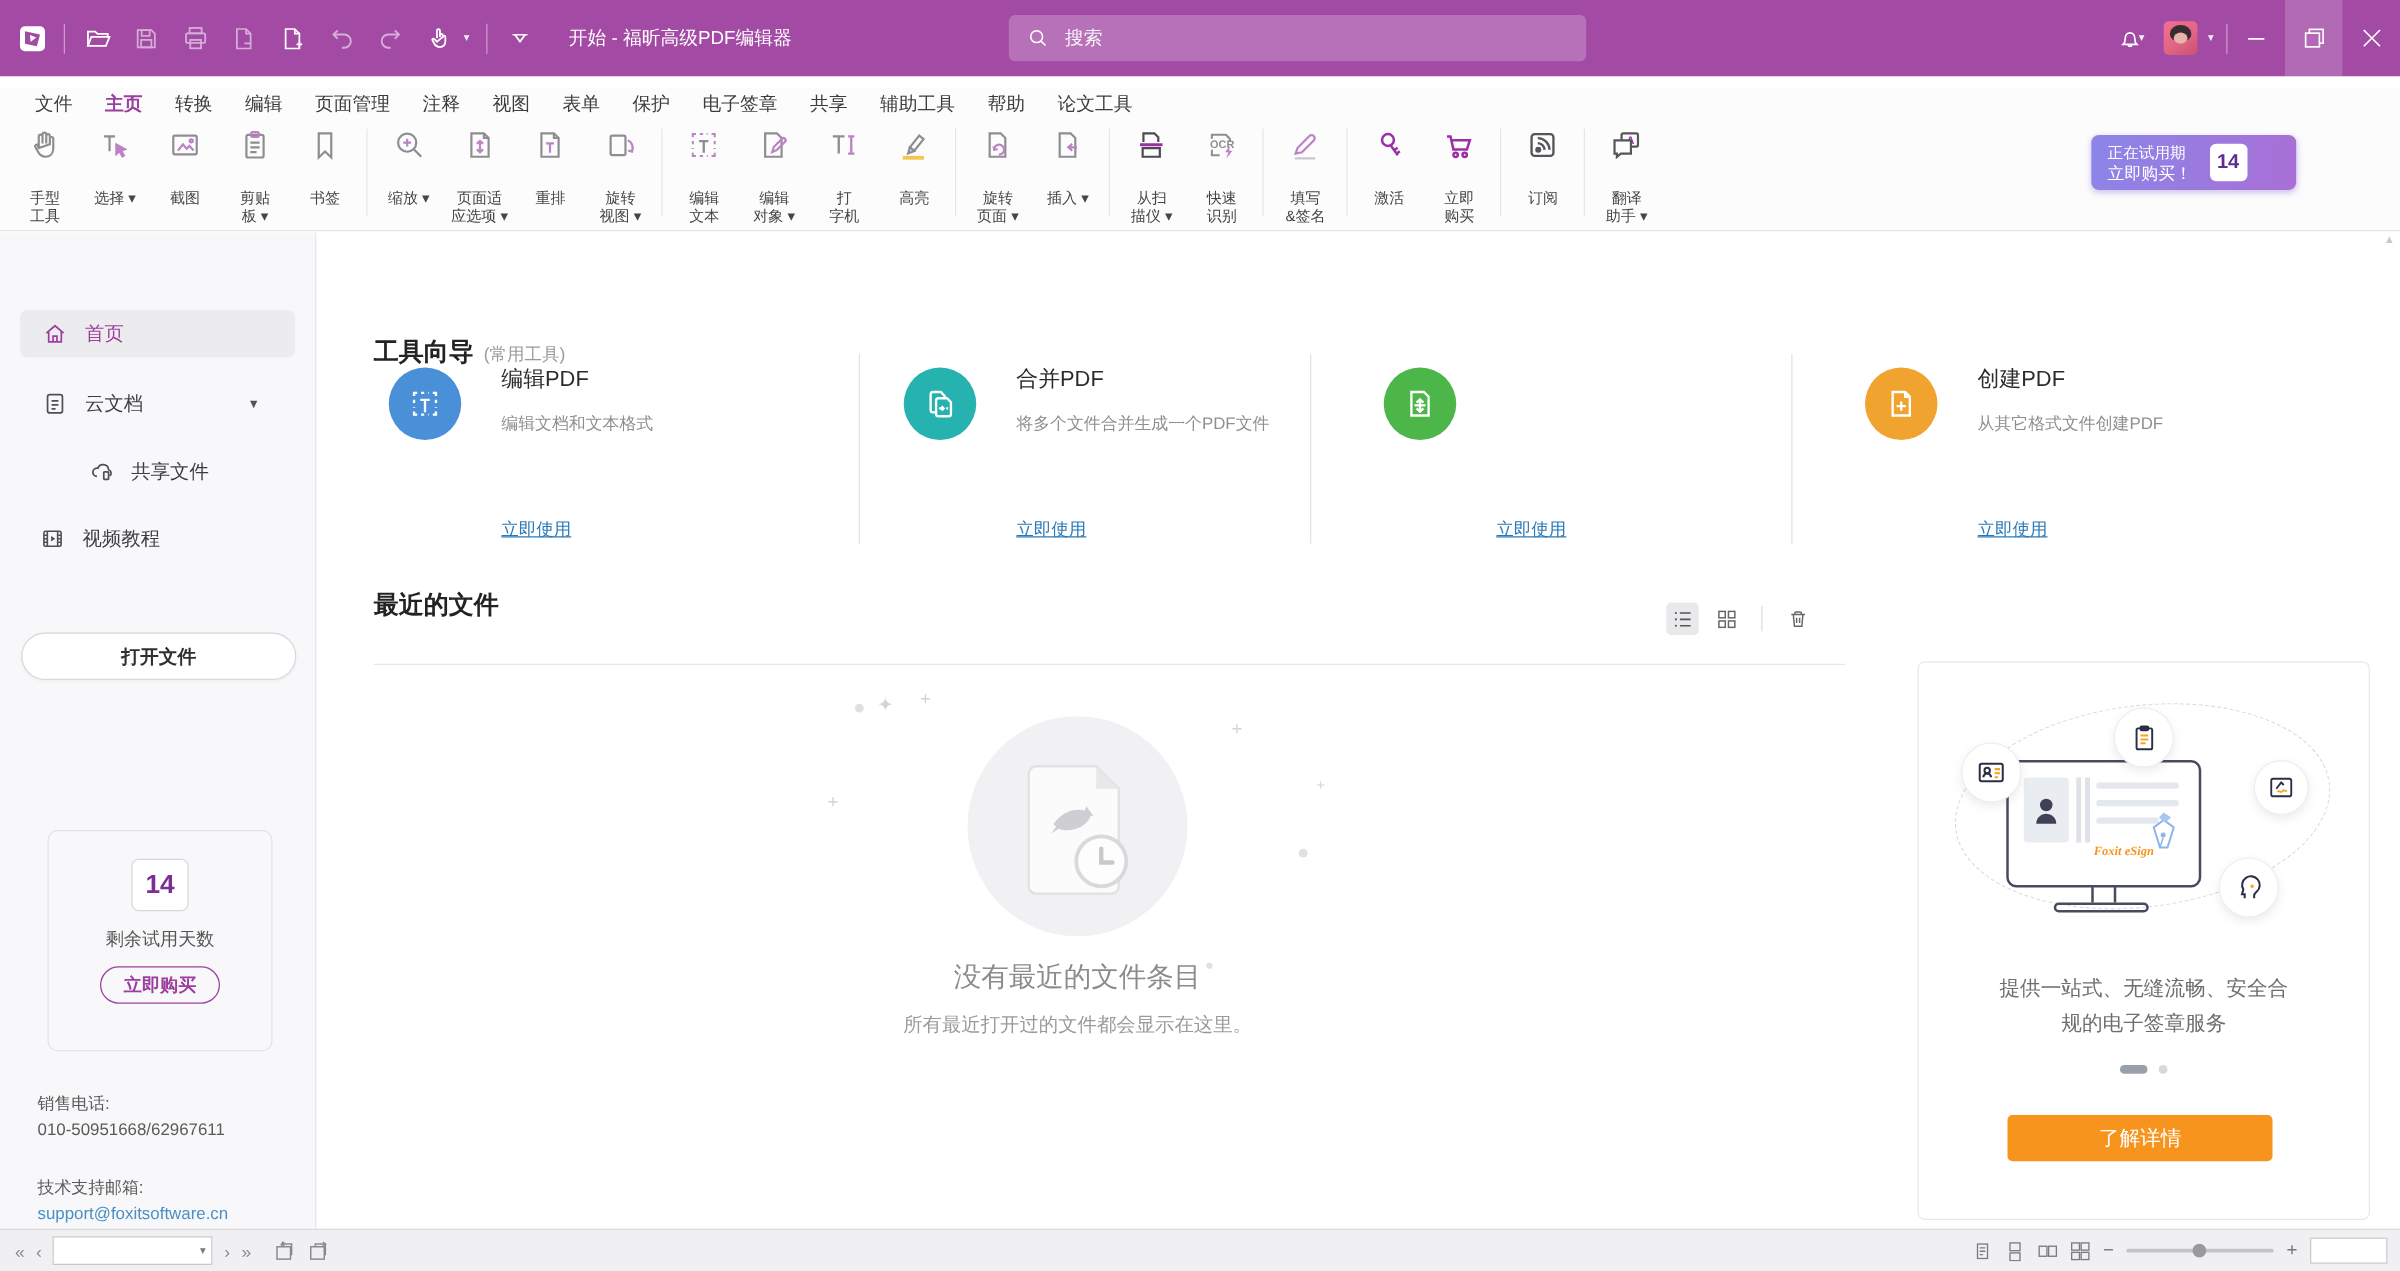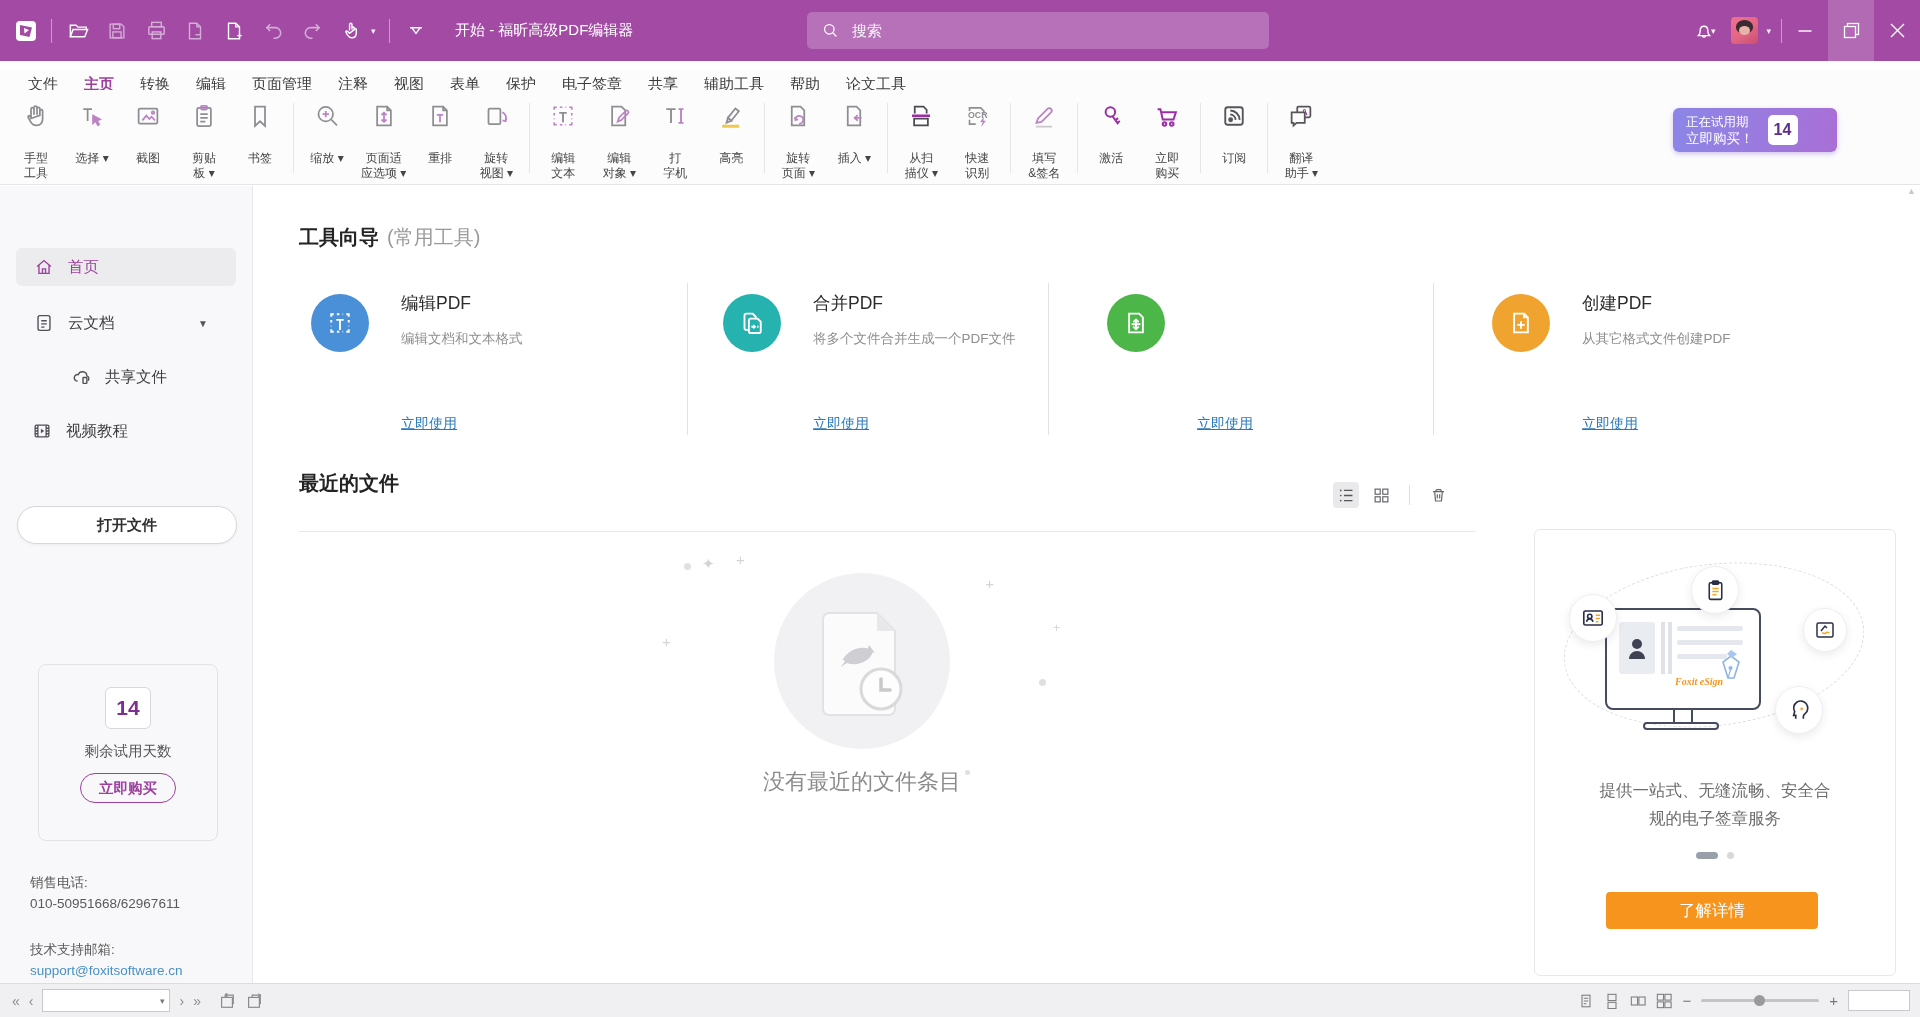--- a/index.html
+++ b/index.html
@@ -61,22 +61,22 @@
                     display:flex;align-items:center;justify-content:center;}
   .trial-card .lbl{position:absolute;top:77px;width:100%;text-align:center;font-size:14.5px;color:#555;}
   .trial-card .buy{position:absolute;left:50%;transform:translateX(-50%);top:108px;width:96px;height:30px;border:1.5px solid #9c3f9e;
                    border-radius:16px;color:#9c3f9e;font-weight:bold;font-size:14.5px;display:flex;align-items:center;justify-content:center;background:transparent;}
   .contact{position:absolute;left:30px;font-size:13.5px;color:#5a5a5a;}
   .contact.email-link{color:#4a90c4;}
   
   .content{position:absolute;left:254px;top:186px;right:0;bottom:34px;background:#fff;}
   .scroll-up{position:absolute;right:4px;top:0px;color:#c9c9cc;font-size:9px;}
   .tools-title{position:absolute;left:45px;top:38px;display:flex;align-items:baseline;gap:8px;}
-  .tools-title .h{font-size:20px;font-weight:bold;color:#232323;}
-  .tools-title .s{font-size:20px;color:#9a9a9a;}
+  .tools-title .h{font-size:20px;font-weight:bold;color:#232323;margin-top:44px;}
+  .tools-title .s{font-size:14px;color:#9a9a9a;}
   .cards{position:absolute;left:45px;top:97px;width:1560px;height:152px;display:grid;grid-template-columns:388px 361px 385px 1fr;}
   .card{position:relative;--x:12px;}
   .card:nth-child(2){border-left:1px solid #e2e2e4;--x:35px;}
   .card:nth-child(3){border-left:1px solid #e2e2e4;--x:58px;}
   .card:nth-child(4){border-left:1px solid #e2e2e4;--x:58px;}
   .card-ico{position:absolute;left:var(--x);top:11px;width:58px;height:58px;border-radius:50%;
             display:flex;align-items:center;justify-content:center;}
   .card-body{position:absolute;left:calc(var(--x) + 90px);top:8px;}
   .card-title{font-size:17.5px;color:#2b2b2b;}
   .card-desc{font-size:13.5px;color:#8f8f8f;margin-top:15px;}
@@ -647,20 +647,21 @@
         <span class="sparkle" style="left:-72px;top:-18px">✦</span>
         <span class="sparkle" style="left:-38px;top:-22px">+</span>
         <span class="sparkle" style="right:-44px;top:2px">+</span>
         <span class="sparkle" style="right:-110px;top:48px;font-size:12px">+</span>
         <span class="sparkle" style="left:-112px;top:60px">+</span>
         <span class="sdot" style="right:-96px;top:106px"></span>
         <span class="sdot" style="left:-90px;top:-10px"></span>
         <span class="sdot" style="right:-20px;bottom:-26px;width:5px;height:5px"></span>
       </div>
       <div class="empty-title">没有最近的文件条目</div>
+      <div class="empty-sub">所有最近打开过的文件都会显示在这里。</div>
     </div>
 
     <section class="promo">
       <div class="pr-ellipse"></div>
       <div class="pr-monitor">
         <div class="pr-ph">
           <svg width="22" height="30" viewBox="0 0 22 30">
               <circle cx="11" cy="11" r="5" fill="#3f4254"></circle>
               <path d="M3 26c0-5 4-8 8-8s8 3 8 8z" fill="#3f4254"></path>
             </svg>

